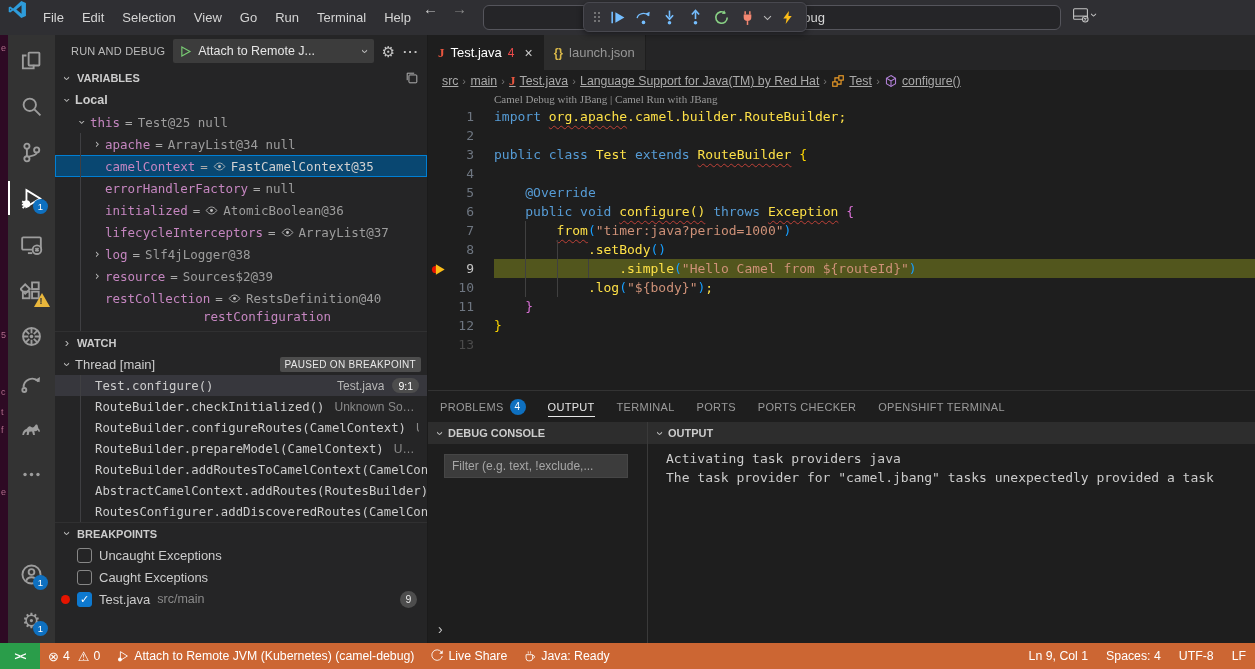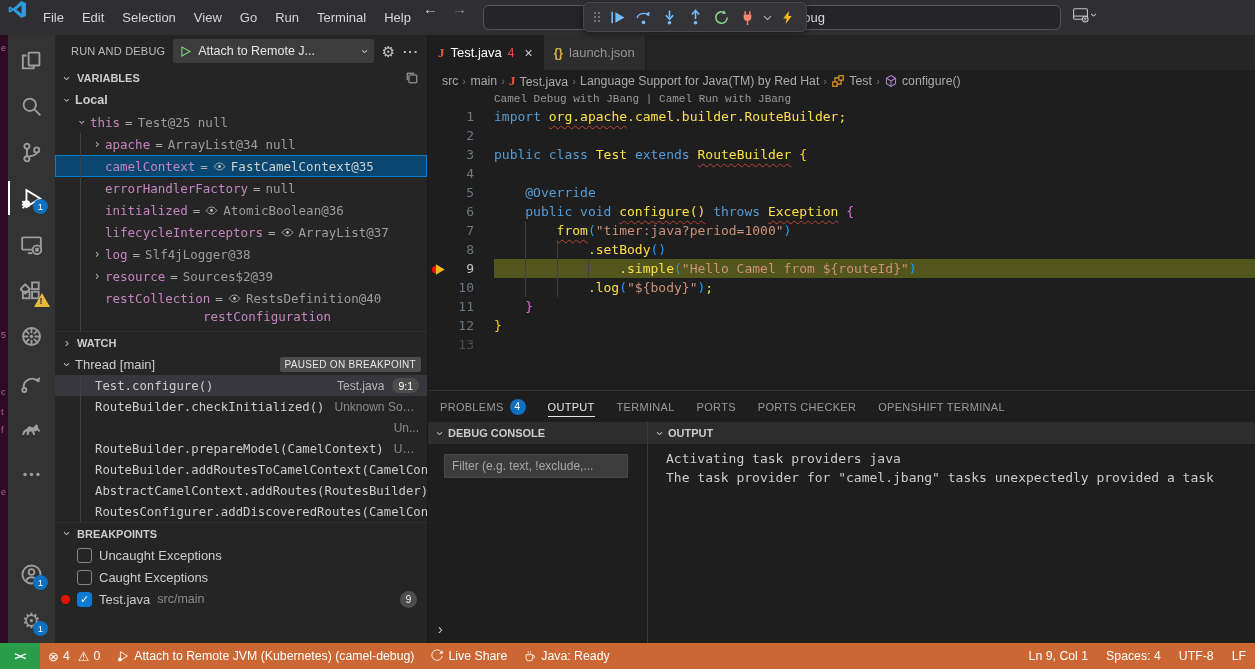--- a/index.html
+++ b/index.html
@@ -95,24 +95,24 @@
   .tabbar{height:35px;flex:none;background:#252526;display:flex;align-items:stretch;}
   .tab{display:flex;align-items:center;gap:6px;padding:0 10px;font-size:13px;background:#2d2d2d;color:#969696;border-right:1px solid #1e1e1e;}
   .tab.active{background:#1e1e1e;color:#ffffff;}
   .tab .tbadge{color:#f14c4c;font-size:12px;}
   .tab .tclose{margin-left:4px;font-size:14px;color:#cccccc;}
   .ticon-java{color:#e8563f;font-weight:bold;font-size:13px;font-family:"Liberation Serif",serif;}
   .ticon-json{color:#d9b84a;font-weight:bold;font-size:12px;}
 
   .breadcrumbs{height:22px;flex:none;display:flex;align-items:center;padding:0 14px;font-size:12.3px;color:#a9a9a9;gap:4px;white-space:nowrap;overflow:hidden;}
   .bc-sep{color:#767676;font-size:12px;transform:scale(.9);}
-  .bc-item{display:flex;align-items:flex-end;gap:4px;}
+  .bc-item{display:flex;align-items:center;gap:4px;text-decoration:underline;}
 
   .code-wrap{flex:1;min-height:0;overflow:hidden;position:relative;font-family:"DejaVu Sans Mono",monospace;}
-  .codelens{height:15px;line-height:15px;font-size:11px;color:#999999;padding-left:66px;font-family:Liberation Mono, monospace;}
+  .codelens{height:15px;line-height:15px;font-size:11px;color:#999999;padding-left:66px;font-family:Liberation Serif, serif;}
   .code-line{height:19px;display:flex;align-items:center;}
   .gutter{width:66px;flex:none;display:flex;align-items:center;height:19px;background:#1e1e1e;position:relative;}
   .gicon{position:absolute;left:2px;top:1.5px;width:17px;height:17px;}
   .ln{width:46px;text-align:right;color:#6e7681;font-size:13px;}
   .ln.dim{color:#4b4b4b;}
   .code-line.cur .ln{color:#c6c6c6;}
   .content{flex:1;display:flex;align-items:center;white-space:pre;font-size:13px;color:#d4d4d4;height:19px;}
   .code-line.cur .content{background:#52561d;}
   .ind{width:4ch;flex:none;height:19px;}
   .ind.g{box-shadow:inset 1px 0 0 #404040;}
@@ -481,20 +481,21 @@
           <div class="frame selected">
             <span>Test.configure()</span>
             <span class="floc">Test.java</span>
             <span class="fbadge">9:1</span>
           </div>
           <div class="frame">
             <span>RouteBuilder.checkInitialized()</span>
             <span class="floc">Unknown Source</span>
           </div>
           <div class="frame">
+            <span>RouteBuilder.configureRoutes(CamelContext)</span>
             <span class="floc">Un...</span>
           </div>
           <div class="frame">
             <span>RouteBuilder.prepareModel(CamelContext)</span>
             <span class="floc">Unkno...</span>
           </div>
           <div class="frame">
             <span>RouteBuilder.addRoutesToCamelContext(CamelContext)</span>
             <span class="floc"></span>
           </div>

